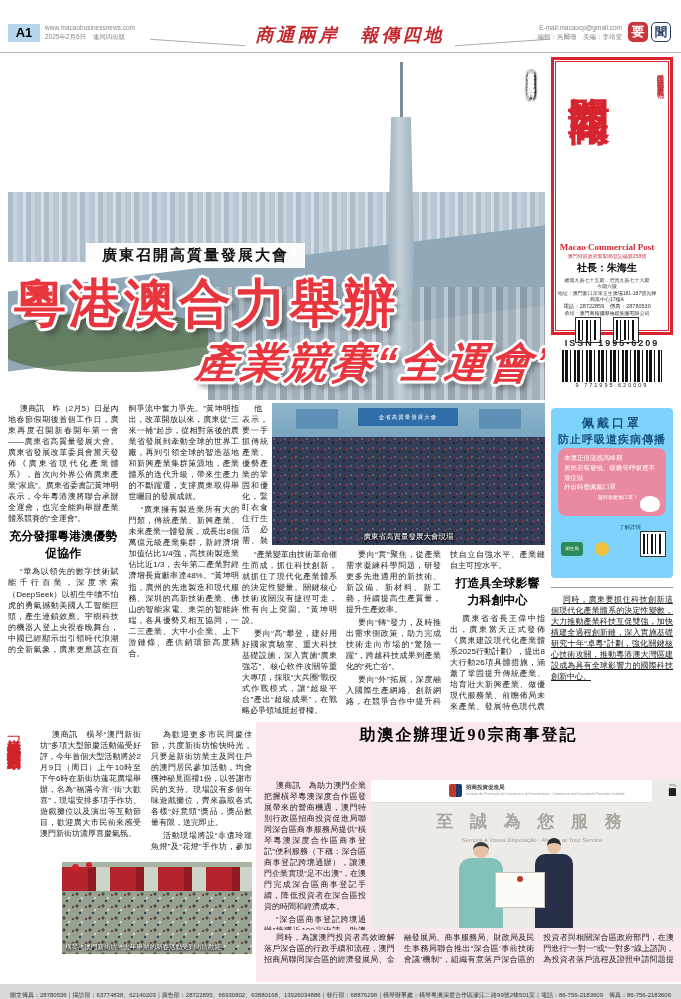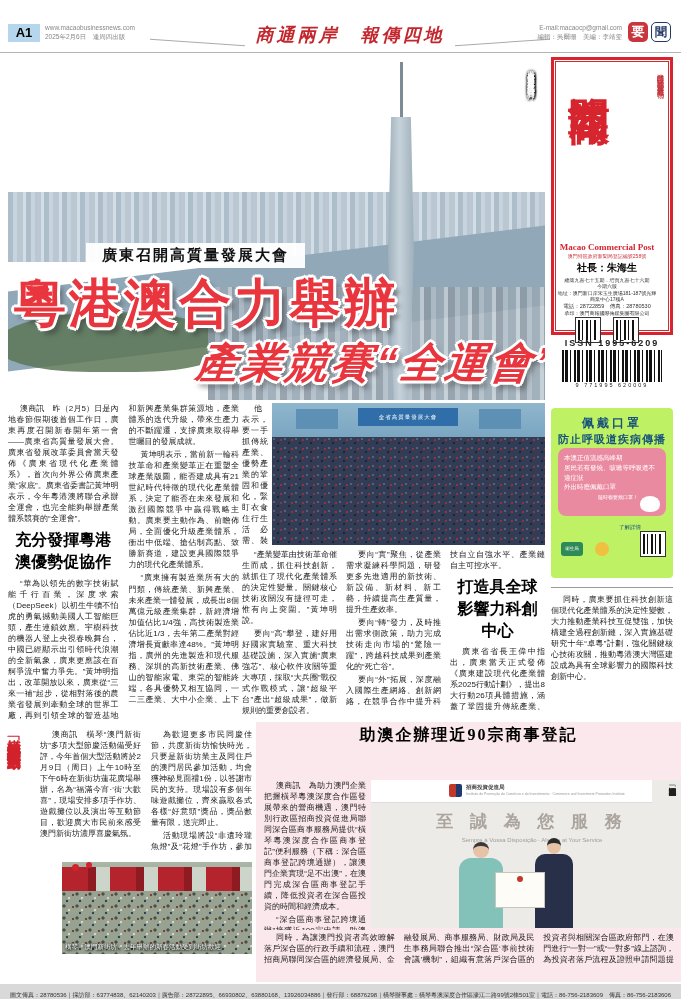--- a/index.html
+++ b/index.html
@@ -3,21 +3,21 @@
 <meta charset="utf-8">
 <style>
   html,body{margin:0;padding:0;background:#e9e9e9;}
   #paper{position:relative;width:681px;height:999px;background:#ffffff;overflow:hidden;
          font-family:"Liberation Sans",sans-serif;color:#222;}
   .abs{position:absolute;}
   .vert{writing-mode:vertical-rl;text-orientation:upright;}
   .serif{font-family:"Liberation Serif",serif;}
   .body-txt{font-size:8px;line-height:1.38;text-align:justify;color:#1c1c1c;}
   .body-txt p{margin:0 0 2px 0;text-indent:1.5em;}
-  .subhead{font-family:Liberation Sans, sans-serif;font-weight:bold;font-size:16px;text-align:center;
+  .subhead{font-family:Liberation Mono, monospace;font-weight:bold;font-size:12px;text-align:center;
            text-indent:0 !important;margin:5px 0 4px 0 !important;color:#000;}
   .col2{column-count:2;column-gap:10px;}
   .col3{column-count:3;column-gap:9px;}
   .clip{overflow:hidden;}
   .headline-red{color:#e8353e;font-weight:900;letter-spacing:3px;
     text-shadow:-3px 0 0 #fff,3px 0 0 #fff,0 -3px 0 #fff,0 3px 0 #fff,
       -2px -2px 0 #fff,2px -2px 0 #fff,-2px 2px 0 #fff,2px 2px 0 #fff,5px 6px 5px rgba(50,50,50,.55);}
   .qr{background:
       repeating-linear-gradient(90deg,#111 0 2px,#fff 2px 4px,#111 4px 5px,#fff 5px 8px),
       repeating-linear-gradient(0deg,rgba(255,255,255,.6) 0 2px,rgba(0,0,0,.25) 2px 4px);
@@ -85,21 +85,21 @@
       </div>
     </div>
   </div>
 
   <div class="abs" style="left:551px;top:338px;width:122px;height:62px;text-align:center;">
     <div style="font-size:9px;font-weight:bold;letter-spacing:2px;color:#222;">ISSN 1995-6209</div>
     <div style="margin:2px auto 0;width:100px;height:32px;background:repeating-linear-gradient(90deg,#111 0 2px,#fff 2px 3px,#111 3px 6px,#fff 6px 8px,#111 8px 9px,#fff 9px 12px);"></div>
     <div style="font-size:5.5px;letter-spacing:2px;color:#222;">9 771995 620009</div>
   </div>
 
-  <div class="abs" style="left:551px;top:408px;width:122px;height:170px;background:#bef264;border-radius:4px;overflow:hidden;">
+  <div class="abs" style="left:551px;top:408px;width:122px;height:170px;background:#7dd3fc;border-radius:4px;overflow:hidden;">
     <div style="margin-top:7px;text-align:center;font-size:12px;font-weight:bold;color:#16527c;letter-spacing:3px;">佩戴口罩</div>
     <div style="text-align:center;font-size:11px;font-weight:bold;color:#16527c;letter-spacing:1px;">防止呼吸道疾病傳播</div>
     <div class="abs" style="left:7px;top:40px;width:108px;height:68px;background:#ea8aa0;border-radius:8px;padding:5px 6px;box-sizing:border-box;color:#fff;">
       <div style="font-size:6.5px;line-height:1.5;">本澳正值流感高峰期</div>
       <div style="font-size:6.5px;line-height:1.5;">居民若有發燒、咳嗽等呼吸道不適症狀</div>
       <div style="font-size:6.5px;line-height:1.5;">外出時應佩戴口罩</div>
       <div style="font-size:5px;margin-top:2px;margin-left:34px;">隨時都要戴口罩！</div>
       <div class="abs" style="right:6px;bottom:4px;width:20px;height:16px;background:#fff;border-radius:50% 50% 45% 45%;"></div>
     </div>
     <div class="abs" style="right:32px;top:116px;font-size:5.5px;color:#16527c;">了解詳情</div>
@@ -107,48 +107,48 @@
     <div class="abs" style="left:10px;top:134px;width:22px;height:14px;background:#2e8b57;border-radius:3px;color:#fff;font-size:4.5px;text-align:center;line-height:14px;">衛生局</div>
     <div class="abs" style="left:44px;top:134px;width:14px;height:14px;background:#f0c040;border-radius:50%;"></div>
   </div>
 
   <div class="abs" style="left:551px;top:587px;width:122px;border-top:1px solid #999;"></div>
 
   <div class="abs body-txt col2 clip" style="left:8px;top:403px;width:231px;height:320px;">
     <p>澳商訊　昨（2月5）日是內地春節假期後首個工作日，廣東再度召開新春開年第一會——廣東省高質量發展大會。廣東省發展改革委員會當天發佈《廣東省現代化產業體系》，首次向外界公佈廣東產業“家底”。廣東省委書記黃坤明表示，今年粵港澳將聯合承辦全運會，也完全能夠舉辦產業體系競賽的“全運會”。</p>
     <p class="subhead">充分發揮粵港澳優勢促協作</p>
     <p>“華為以領先的數字技術賦能千行百業，深度求索（DeepSeek）以初生牛犢不怕虎的勇氣撼動美國人工智能巨頭，產生連鎖效應。宇樹科技的機器人登上央視春晚舞台，中國已經顯示出引領時代浪潮的全新氣象，廣東更應該在百舸爭流中奮力爭先。”黃坤明指出，改革開放以來，廣東從“三來一補”起步，從相對落後的農業省發展到牽動全球的世界工廠，再到引領全球的智造基地和新興產業集群策源地，產業體系的迭代升級，帶來生產力的不斷躍遷，支撐廣東取得舉世矚目的發展成就。</p>
-    <p>黃坤明表示，當前新一輪科技革命和產業變革正在重塑全球產業版圖，能否建成具有21世紀時代特徵的現代化產業體系，決定了能否在未來發展和激烈國際競爭中贏得戰略主動。廣東要主動作為、前瞻佈局，全面優化升級產業體系，衝出中低端、搶佔制高點、致勝新賽道，建設更具國際競爭力的現代化產業體系。</p>
     <p>“廣東擁有製造業所有大的門類，傳統產業、新興產業、未來產業一體發展，成長出8個萬億元級產業集群，新經濟增加值佔比1/4強，高技術製造業佔比近1/3，去年第二產業對經濟增長貢獻率達48%。”黃坤明指，廣州的先進製造和現代服務、深圳的高新技術產業、佛山的智能家電、東莞的智能終端，各具優勢又相互協同，一二三產業、大中小企業、上下游鏈條、產供銷環節高度耦合。</p>
 
   </div>
 
   <div class="abs body-txt clip" style="left:242px;top:403px;width:26px;height:142px;">
     <p>他表示，要一手抓傳統產業、優勢產業的鞏固和優化，緊盯衣食住行生活必需、裝備原料器件生產必備，實現成行成市、成鏈成群、成名成品發展，把產業根基夯實築牢；一手抓新興產業、未來產業的培育壯大，緊盯科技前沿、產業“風口”，打造更多熱點、燃點、爆點，做新規則的重要創設者、新賽道的開闢者。人工智能正在掀起產業變革，廣東具備製造和信息技術兩大優勢，要在人工智能和機器人領域下大決心、集中發力，構築高成長、大體量的產業新支柱。</p>
   </div>
 
   <div class="abs" style="left:272px;top:403px;width:273px;height:142px;overflow:hidden;background:linear-gradient(180deg,#8fb6cc 0,#7aa6c2 34px,#323c54 34px);">
     <div class="abs" style="left:24px;top:6px;width:42px;height:20px;background:#5e8fb4;"></div>
     <div class="abs" style="right:24px;top:6px;width:42px;height:20px;background:#5e8fb4;"></div>
     <div class="abs" style="left:86px;top:5px;width:100px;height:18px;background:#2f6ea8;color:#fff;font-size:5.5px;text-align:center;line-height:18px;letter-spacing:1px;">全省高質量發展大會</div>
     <div class="abs dots-crowd" style="left:0;top:34px;width:273px;height:108px;"></div>
+    <div class="abs caption-on-photo" style="left:0;right:0;bottom:3px;text-align:center;font-size:7.5px;">廣東省高質量發展大會現場</div>
   </div>
 
   <div class="abs body-txt col3 clip" style="left:242px;top:549px;width:303px;height:174px;">
     <p>“產業變革由技術革命催生而成，抓住科技創新，就抓住了現代化產業體系的決定性變量。關鍵核心技術攻關沒有捷徑可走，惟有向上突圍。”黃坤明說。</p>
-    <p>要向“高”攀登，建好用好國家實驗室、重大科技基礎設施，深入實施“廣東強芯”、核心軟件攻關等重大專項，採取“大兵團”戰役式作戰模式，讓“超級平台”產出“超級成果”，做新規則的重要創設者。</p>
+    <p>要向“高”攀登，建好用好國家實驗室、重大科技基礎設施，深入實施“廣東強芯”、核心軟件攻關等重大專項，採取“大兵團”戰役式作戰模式，讓“超級平台”產出“超級成果”，在戰略必爭領域挺起脊樑。</p>
     <p>要向“實”聚焦，從產業需求凝練科學問題，研發更多先進適用的新技術、新設備、新材料、新工藝，持續提高生產質量，提升生產效率。</p>
     <p>要向“轉”發力，及時推出需求側政策，助力完成技術走向市場的“驚險一躍”，跨越科技成果到產業化的“死亡谷”。</p>
     <p>要向“外”拓展，深度融入國際生產網絡、創新網絡，在競爭合作中提升科技自立自強水平、產業鏈自主可控水平。</p>
     <p class="subhead">打造具全球影響力科創中心</p>
     <p>廣東省省長王偉中指出，廣東當天正式發佈《廣東建設現代化產業體系2025行動計劃》，提出8大行動26項具體措施，涵蓋了鞏固提升傳統產業、培育壯大新興產業、做優現代服務業、前瞻佈局未來產業、發展特色現代農業等方面，廣東要認真落實，務求實效。</p>
 
   </div>
 
-  <div class="abs body-txt clip" style="left:551px;top:594px;width:122px;height:128px;">
+  <div class="abs body-txt clip" style="left:551px;top:594px;width:122px;height:128px;text-decoration:underline;">
     <p>同時，廣東要抓住科技創新這個現代化產業體系的決定性變數，大力推動產業科技互促雙強，加快構建全過程創新鏈，深入實施基礎研究十年“卓粵”計劃，強化關鍵核心技術攻關，推動粵港澳大灣區建設成為具有全球影響力的國際科技創新中心。</p>
   </div>
 
   <div class="abs" style="left:4px;top:726px;width:248px;height:252px;">
     <div class="abs vert" style="left:2px;top:3px;height:246px;font-size:14px;font-weight:bold;color:#d2232d;letter-spacing:1px;line-height:1.1;">橫琴「澳門新街坊」今年首辦大型活動</div>
     <div class="abs body-txt col2 clip" style="left:36px;top:3px;width:212px;height:130px;">
       <p>澳商訊　橫琴“澳門新街坊”多項大型節慶活動備受好評，今年首個大型活動將於2月9日（周日）上午10時至下午6時在新街坊蓮花廣場舉辦，名為“福滿今宵·‘街’大歡喜”，現場安排多項手作坊、遊戲攤位以及演出等互動節目，歡迎廣大市民前來感受澳門新街坊濃厚喜慶氣氛。</p>
       <p>為歡迎更多市民同慶佳節，共度新街坊愉快時光，只要是新街坊業主及同住戶的澳門居民參加活動，均會獲神秘見面禮1份，以答謝市民的支持。現場設有多個年味遊戲攤位，齊來贏取各式各樣“好意頭”獎品，獎品數量有限，送完即止。</p>
       <p>活動現場將設“非遺玲瓏魚燈”及“花燈”手作坊，參加者更可以把成品帶回家，感受元宵節傳統文化魅力。除此以外，還設有“糖畫”體驗區，參加者可親手以糖作畫，畫出屬於自己的圖樣或文字，寓意參加者新一年幸福又甜蜜。以上手作坊均費用全免，名額有限，先到先得。</p>
 

